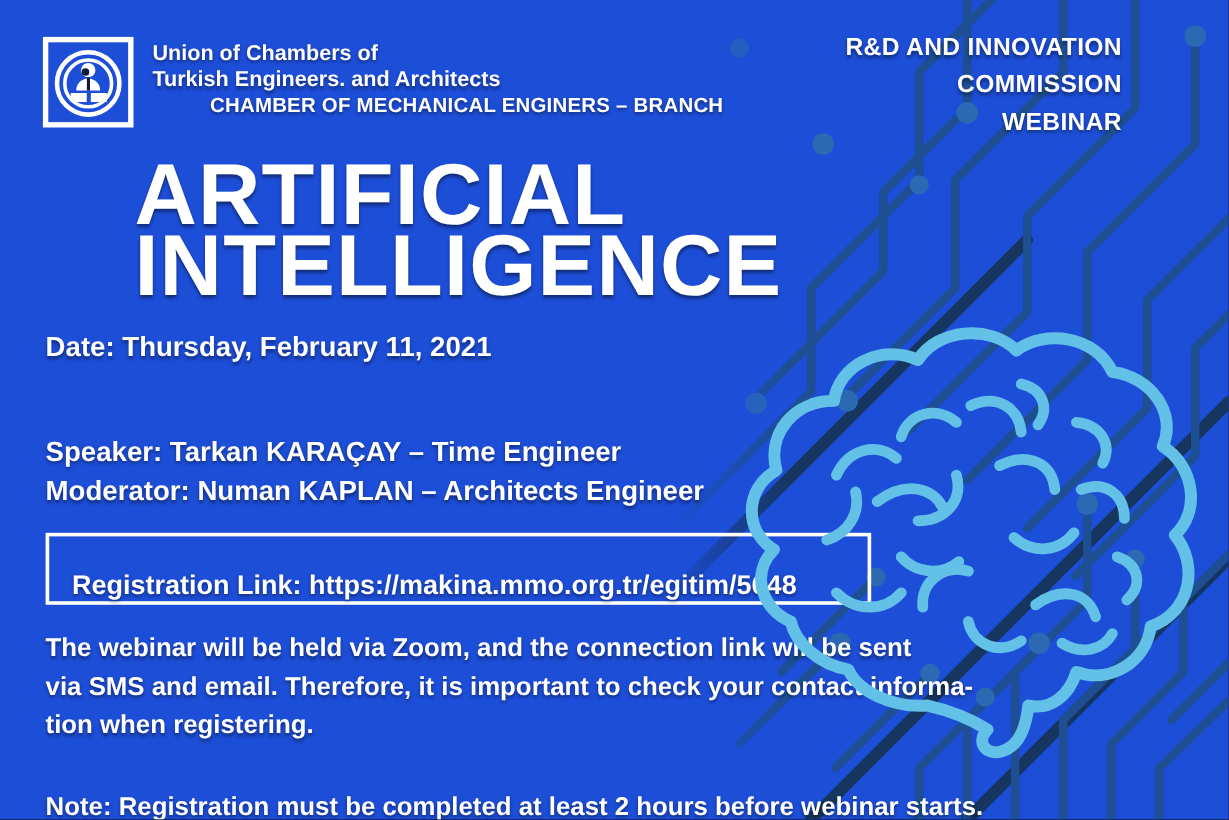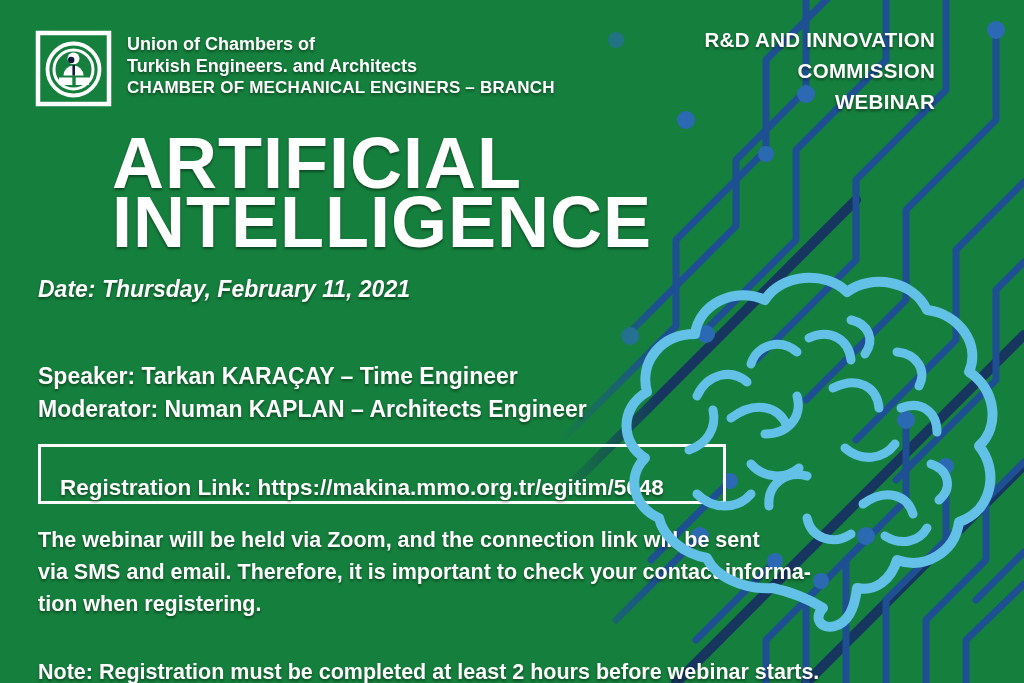--- a/index.html
+++ b/index.html
@@ -1,39 +1,39 @@
 <!DOCTYPE html>
 <html><head>
 <meta charset="utf-8">
 <style>
   html,body{margin:0;padding:0;background:#06122b;}
   .poster{
     position:relative; width:1024px; height:683px; overflow:hidden;
-    background:#15803d;
+    background:#1d4ed8;
     font-family:"Liberation Sans", sans-serif; font-weight:700; color:#ffffff;
   }
   .abs{position:absolute;}
   .txt{text-shadow:0 2px 3px rgba(0,0,0,.45);}
   
   .layer-circuit{left:556px; top:0; z-index:0;}
   .layer-content{z-index:2;}
   .layer-brain{left:598px; top:266px; z-index:3; pointer-events:none;}
   
   .logo{left:35px; top:30px; width:77px; height:77px;}
   .org{left:127px; top:33px; line-height:22px;}
   .org .l12{font-size:18px;}
-  .org .l3{font-size:17px; letter-spacing:.2px;}
+  .org .l3{font-size:17px; letter-spacing:.2px;margin-left:48px;}
   
   .commission{right:89px; top:24px; text-align:right; font-size:20.5px; line-height:31px; letter-spacing:.3px;margin-left:12px;}
   
   .title{left:112px; top:134px; width:700px; text-align:left;
          font-size:72px; line-height:59px; letter-spacing:1px;}
   
   .line{left:38px; font-size:23px; white-space:nowrap;}
-  .date{top:276px;font-style:italic;} .time{top:313px;}
+  .date{top:276px;} .time{top:313px;}
   .speaker{top:363px;} .moderator{top:396px;}
   
   .regbox{left:38px; top:444px; width:663px; height:54px; border:3px solid #ffffff;
           display:flex; align-items:flex-end; padding-left:19px; font-size:22.5px; white-space:nowrap;}
   
   .para{left:38px; top:524px; font-size:21.5px; line-height:32px; white-space:nowrap;}
   .note{left:38px; top:660px; font-size:21.5px; white-space:nowrap;}
 </style>
 </head>
 <body>

